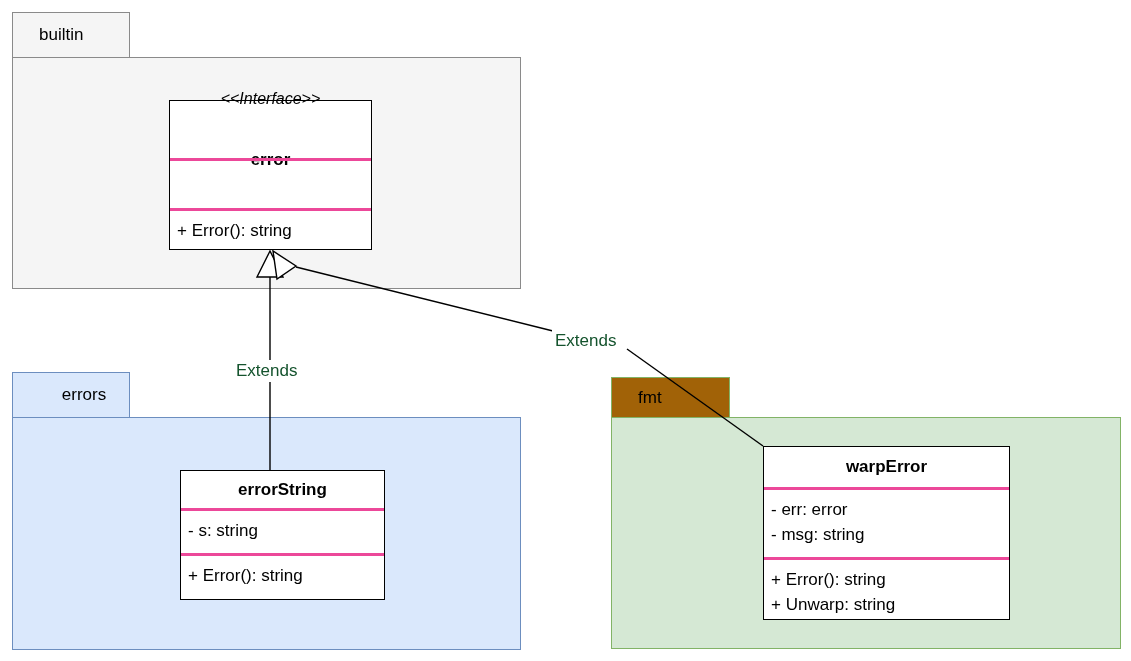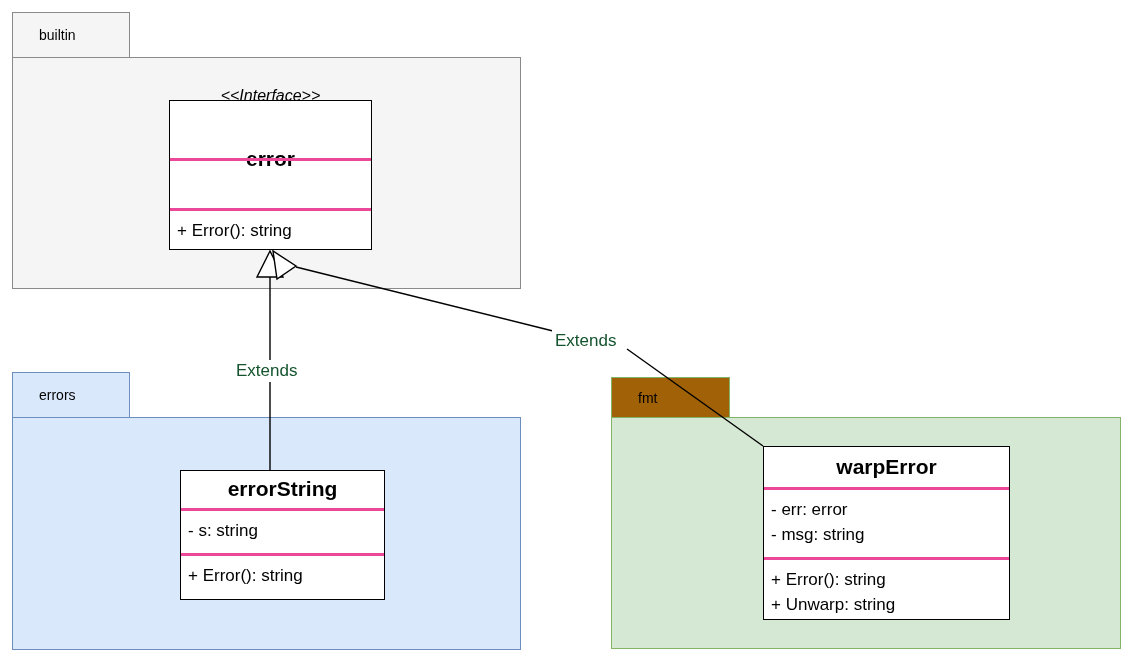--- a/index.html
+++ b/index.html
@@ -19,36 +19,36 @@
     overflow: hidden;
   }
 
   
   .pkg-tab {
     position: absolute;
     box-sizing: border-box;
     border: 1px solid #666666;
     display: flex;
     align-items: center;
-    font-size: 14px;
+    font-size: 17px;
     color: #000000;
     padding-left: 26px;
     z-index: 2;
   }
   .pkg-body {
     position: absolute;
     box-sizing: border-box;
     border: 1px solid #666666;
     z-index: 1;
   }
 
   .pkg-builtin-tab { background: #f5f5f5; border-color: #8a8a8a; }
   .pkg-builtin-body { background: #f5f5f5; border-color: #8a8a8a; }
 
-  .pkg-errors-tab { background: #dae8fc; border-color: #6c8ebf; }
+  .pkg-errors-tab { background: #dae8fc; border-color: #6c8ebf; justify-content: center; }
   .pkg-errors-body { background: #dae8fc; border-color: #6c8ebf; }
 
   .pkg-fmt-tab { background: #a16207; border-color: #82b366; }
   .pkg-fmt-body { background: #d5e8d4; border-color: #82b366; }
 
   
   .uml-class {
     position: absolute;
     box-sizing: border-box;
     background: #ffffff;
@@ -69,21 +69,21 @@
     line-height: 1.25;
     gap: 40px;
   }
   .uml-stereotype {
     font-style: italic;
     font-weight: normal;
     font-size: 16px;
   }
   .uml-name {
     font-weight: bold;
-    font-size: 21px;
+    font-size: 17px;
   }
   .uml-section {
     box-sizing: border-box;
     border-top: 3px solid #ec4899;
     padding: 7px 5px 7px 7px;
     font-size: 17px;
     color: #000000;
     line-height: 1.48;
   }
   .uml-section.empty { padding: 0; }

